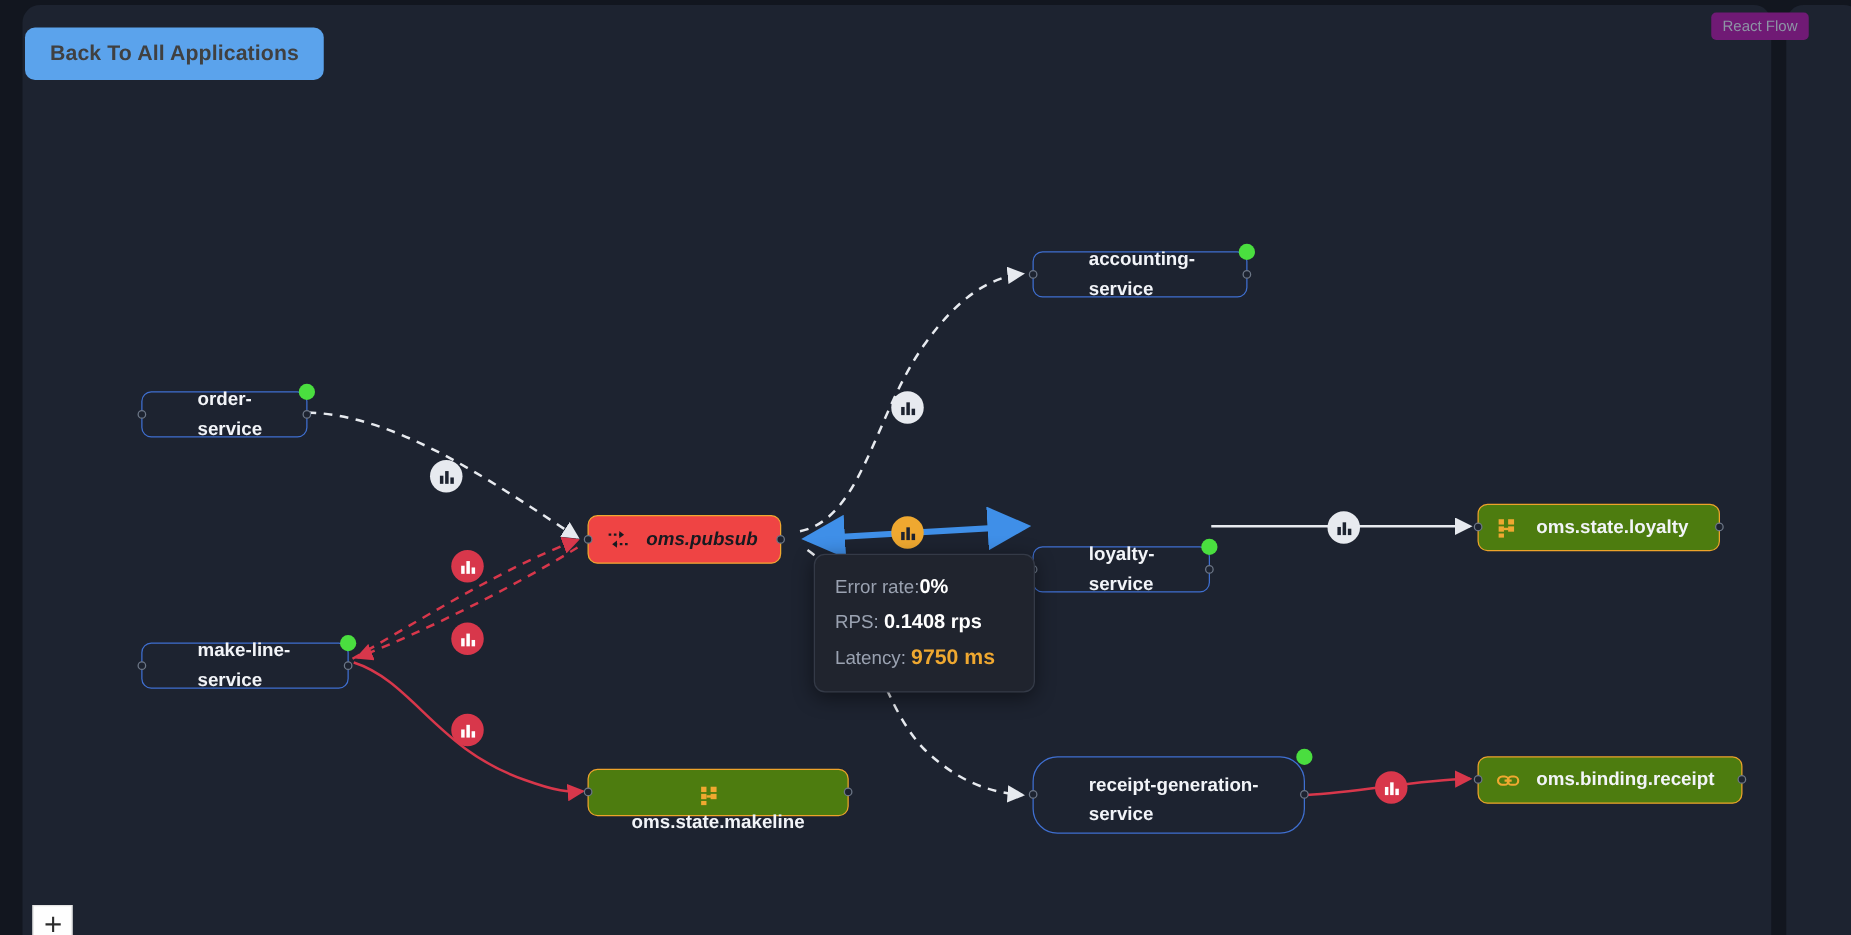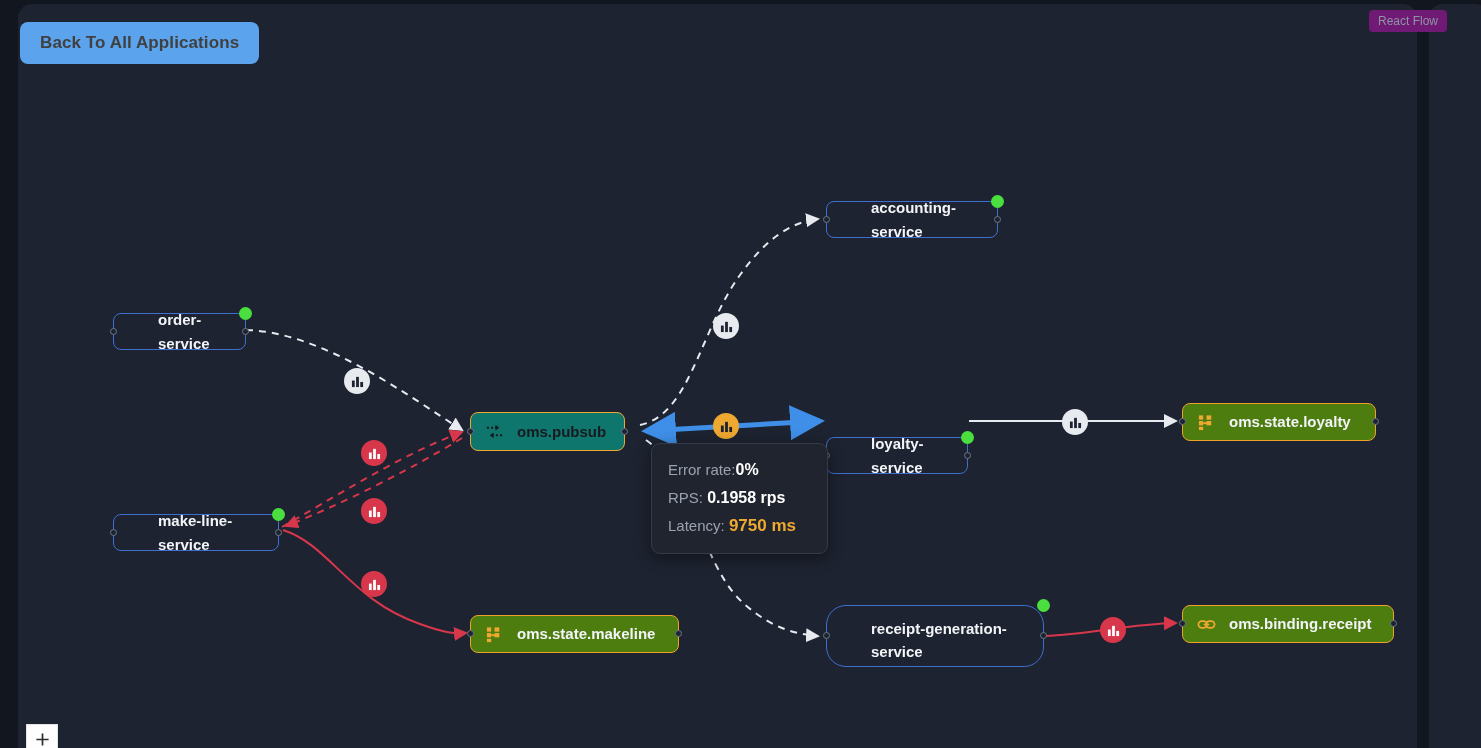--- a/index.html
+++ b/index.html
@@ -90,23 +90,24 @@
     color: #f2f4f8;
     padding-left: 44px;
   }
   .node.statestore, .node.binding {
     background: #4d7c0f;
     border: 1.8px solid #eda32a;
     color: #f2f4f8;
     align-items: center;
   }
   .node.pubsub {
-    background: #0f766e;
+    background: #ef4444;
     border: 1.8px solid #efa830;
     color: #171a20;
+    font-style: italic;
   }
   .node .nlabel { white-space: pre-line; }
   .node .nicon {
     flex: 0 0 auto;
     margin-right: 13px;
     display: inline-flex;
     align-items: center;
     justify-content: center;
     width: 19px; height: 19px;
   }
@@ -292,21 +293,21 @@
         <rect x="10" y="2.5" width="5" height="4.5" fill="#efa830"></rect>
         <rect x="10" y="8.5" width="5" height="4.5" fill="#efa830"></rect>
         <rect x="6.5" y="9.7" width="4" height="2" fill="#efa830"></rect>
       </svg>
     </span>
     <span class="nlabel">oms.state.loyalty</span>
     <span class="handle left"></span>
     <span class="handle right"></span>
   </div>
 
-  <div class="node statestore" style="left:470px; top:615px; width:209px; height:38px;">
+  <div class="node statestore" style="left:470px; top:615px; width:209px; height:38px;flex-direction:column;">
     <span class="nicon">
       <svg width="19" height="19" viewBox="0 0 20 20">
         <rect x="2" y="2.5" width="4.5" height="4.5" fill="#efa830"></rect>
         <rect x="2" y="8.5" width="4.5" height="4.5" fill="#efa830"></rect>
         <rect x="2" y="14.5" width="4.5" height="3.5" fill="#efa830"></rect>
         <rect x="10" y="2.5" width="5" height="4.5" fill="#efa830"></rect>
         <rect x="10" y="8.5" width="5" height="4.5" fill="#efa830"></rect>
         <rect x="6.5" y="9.7" width="4" height="2" fill="#efa830"></rect>
       </svg>
     </span>
@@ -384,21 +385,21 @@
         <rect x="10" y="7.5" width="3" height="5.5" fill="#ffffff"></rect>
       </svg>
   </div>
 
   <div id="tooltip">
     <div class="row">
       <span class="k">Error rate:</span><span class="v">0%</span>
     </div>
     <div class="row">
       <span class="k">RPS:</span>
-      <span class="v">0.1958 rps</span>
+      <span class="v">0.1408 rps</span>
     </div>
     <div class="row">
       <span class="k">Latency:</span>
       <span class="v lat">9750 ms</span>
     </div>
   </div>
 
   <div id="controls">
     <div class="ctrl">
       <svg width="15" height="15" viewBox="0 0 16 16">

